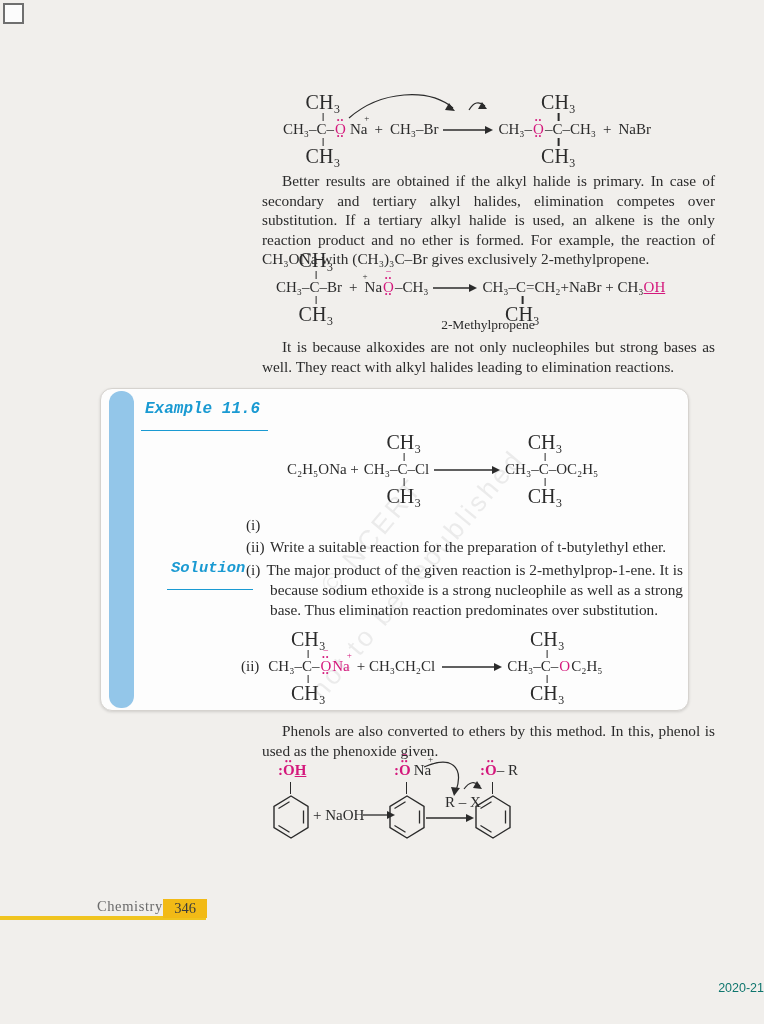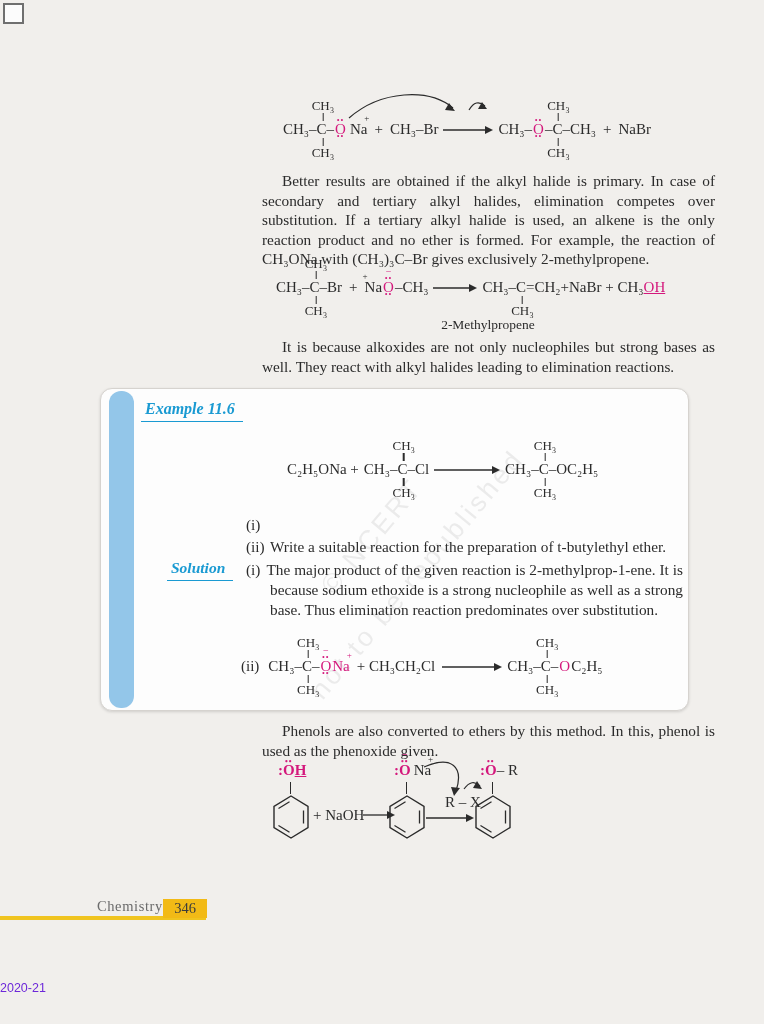--- a/index.html
+++ b/index.html
@@ -19,21 +19,21 @@
     color:var(--ink);
     overflow:hidden;
   }
   .regmark{position:absolute;left:3px;top:3px;width:21px;height:21px;border:2px solid #6f6f6f;background:#fcfcfc;}
   
   .para{position:absolute;left:262px;width:453px;font-size:15.3px;line-height:19.6px;text-align:justify;text-indent:20px;}
   
   .rxn-row{position:absolute;display:flex;align-items:center;gap:5px;font-size:15px;white-space:nowrap;}
   .struct{position:relative;display:inline-block;}
   .main{display:inline-flex;align-items:baseline;}
-  .grp{position:absolute;display:flex;flex-direction:column;align-items:center;font-size:13px;line-height:1.05;transform:translateX(-50%);}
+  .grp{position:absolute;display:flex;flex-direction:column;align-items:center;font-size:20px;line-height:1.05;transform:translateX(-50%);}
   .grp-top{bottom:100%;}
   .grp-bot{top:100%;}
   .vbond{display:block;width:1.3px;height:8px;background:var(--ink);}
   .oatom{position:relative;color:var(--mag);margin:0 1px;}
   .oh{color:var(--mag);text-decoration:underline;}
   .lp{position:absolute;left:50%;transform:translateX(-50%);font-size:8px;letter-spacing:1px;color:var(--mag);line-height:1;}
   .lp-t{top:-4px;}
   .lp-b{bottom:-3px;}
   .chg-minus{position:absolute;left:50%;transform:translateX(-50%);top:-12px;font-size:10px;color:var(--mag);line-height:1;}
   .atom-na{position:relative;margin-left:3px;}
@@ -44,22 +44,22 @@
   .curve{position:absolute;pointer-events:none;}
   .rxn-label{position:absolute;font-size:13.5px;text-align:center;}
   
   .example-box{
     position:absolute;left:100px;top:388px;width:589px;height:323px;
     background:#fdfdfd;border:1px solid #d6d3cf;border-radius:12px;
     box-shadow:0 1px 3px rgba(0,0,0,0.14);
   }
   .blue-bar{position:absolute;left:8px;top:2px;bottom:2px;width:25px;background:var(--bar);border-radius:12px;}
   .script-label{
-    position:absolute;font-family:Liberation Serif, serif;font-style:italic;font-weight:bold;
-    color:var(--blue);font-size:16px;border-bottom:1.6px solid var(--blue);padding:0 8px 3px 4px;
+    position:absolute;font-family:Liberation Mono, monospace;font-style:italic;font-weight:bold;
+    color:var(--blue);font-size:16px;border-bottom:1.6px solid var(--blue);padding:0 8px 12px 4px;
   }
   .ex-text{position:absolute;left:145px;width:437px;font-size:15.3px;line-height:19.6px;text-align:justify;}
   .q-row{position:absolute;left:145px;width:450px;display:flex;font-size:15.3px;line-height:19.6px;}
   .q-marker{flex:none;width:24px;}
   .sol-para{position:absolute;left:145px;width:437px;font-size:15.3px;line-height:20px;text-align:justify;padding-left:24px;text-indent:-24px;}
   .sol-marker{padding-right:6px;}
   .marker{padding-right:4px;}
   .watermark{
     position:absolute;left:50%;top:52%;transform:translate(-50%,-50%) rotate(-50deg);
     text-align:center;color:rgba(110,110,110,0.12);font-size:27px;letter-spacing:3px;
@@ -67,22 +67,22 @@
   }
   
   .phenol{position:absolute;left:268px;top:757px;width:262px;height:105px;font-size:15px;}
   .ph-abs{position:absolute;white-space:nowrap;}
   .colon{color:var(--mag);letter-spacing:0;}
   
   .footer-line{position:absolute;left:0;top:916px;width:206px;height:4px;background:var(--yellow);}
   .footer-subject{position:absolute;left:97px;top:898px;font-size:14.5px;color:#6b6b6b;letter-spacing:0.6px;}
   .page-badge{position:absolute;left:163px;top:899px;width:44px;height:19px;background:var(--hl);
     font-size:14.5px;color:#3c3c3c;text-align:center;line-height:19px;}
-  .year{position:absolute;left:0;right:0;top:981px;text-align:left;
-    font-family:"Liberation Sans",sans-serif;font-size:12.5px;color:#6d28d9;}
+  .year{position:absolute;left:0;right:0;top:981px;text-align:right;
+    font-family:"Liberation Sans",sans-serif;font-size:12.5px;color:#0f766e;}
 </style>
 </head>
 <body>
 
 <div class="regmark"></div>
 
 <div class="rxn-row" style="left:283px;top:121px;">
   <span class="struct">
     <span class="grp grp-top" style="left:40px">
       <span>CH₃</span>

